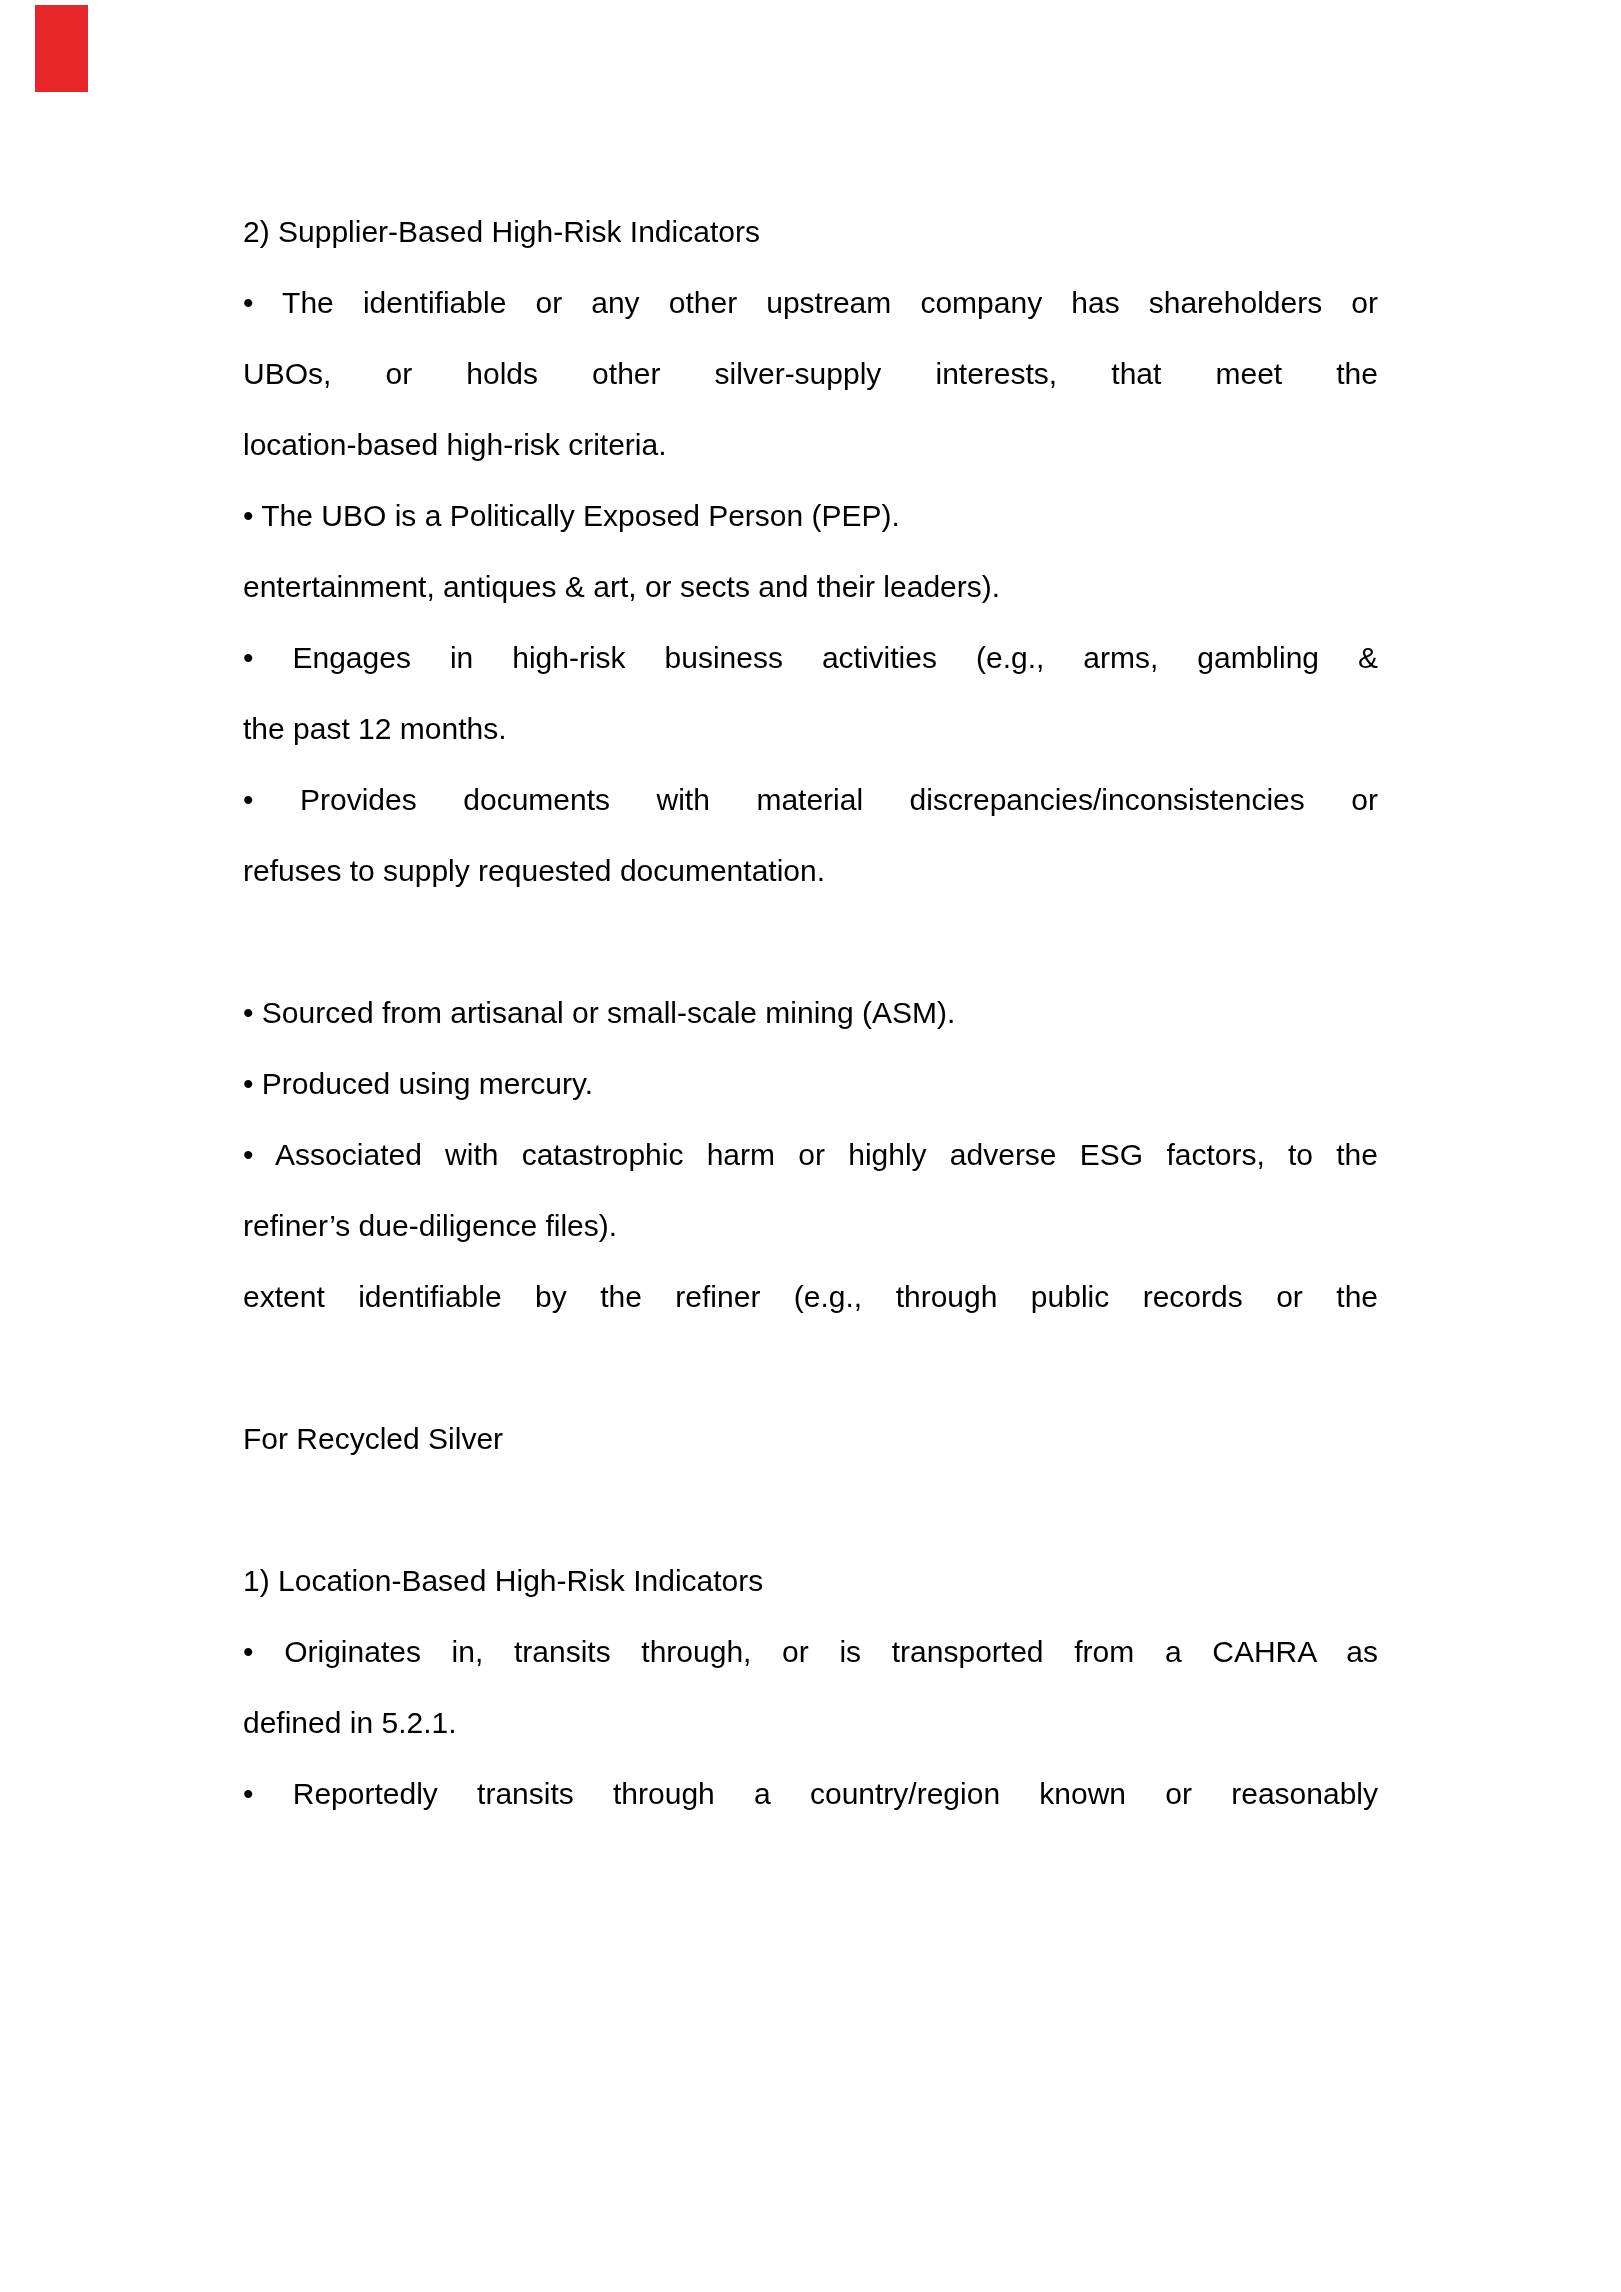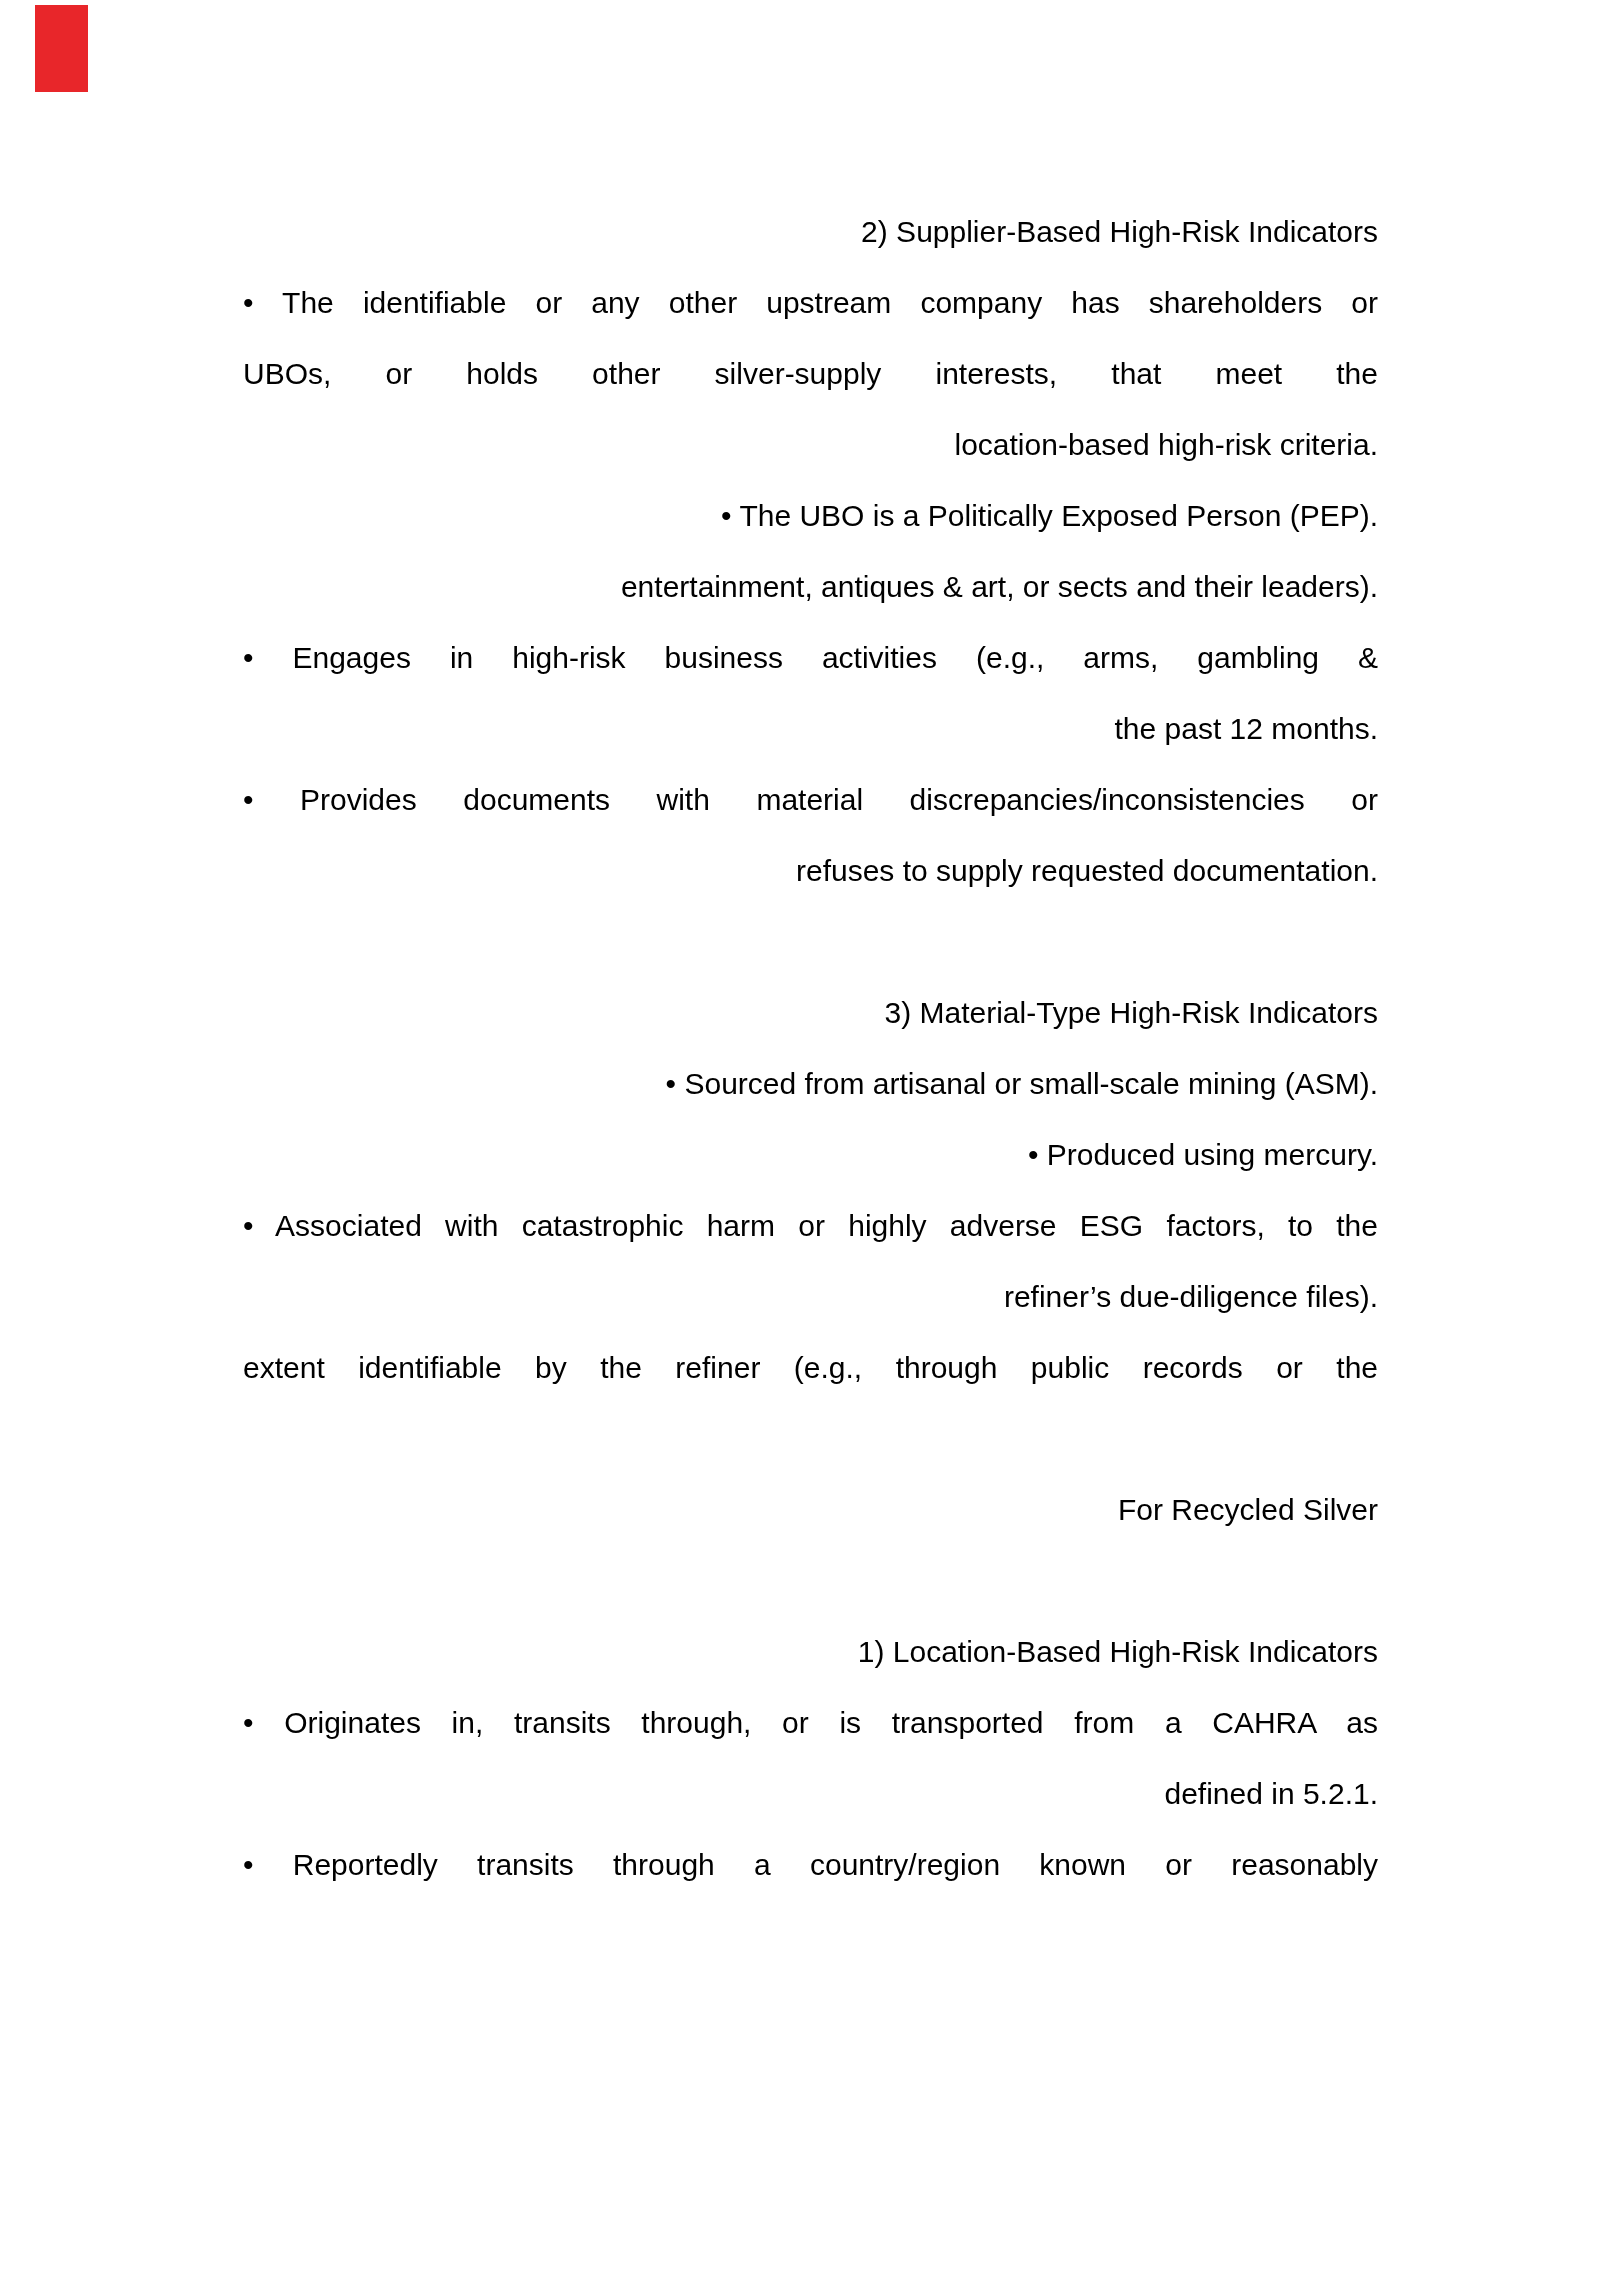--- a/index.html
+++ b/index.html
@@ -27,21 +27,21 @@
     position: absolute;
     left: 243px;
     top: 196px;
     width: 1135px;
     color: #000000;
     font-size: 30px;
     line-height: 71px;
   }
   .line {
     min-height: 71px;
-    text-align: right;
+    text-align: left;
   }
   .line.j {
     text-align: justify;
     text-align-last: justify;
     text-justify: inter-word;
   }
   .line.blank {  }
 </style>
 </head>
 <body>
@@ -53,21 +53,20 @@
       <div class="line j">• The identifiable or any other upstream company has shareholders or</div>
       <div class="line j">UBOs, or holds other silver-supply interests, that meet the</div>
       <div class="line">location-based high-risk criteria.</div>
       <div class="line">• The UBO is a Politically Exposed Person (PEP).</div>
       <div class="line">entertainment, antiques &amp; art, or sects and their leaders).</div>
       <div class="line j">• Engages in high-risk business activities (e.g., arms, gambling &amp;</div>
       <div class="line">the past 12 months.</div>
       <div class="line j">• Provides documents with material discrepancies/inconsistencies or</div>
       <div class="line">refuses to supply requested documentation.</div>
       <div class="line blank"></div>
-      <div class="line">3) Material-Type High-Risk Indicators</div>
       <div class="line">• Sourced from artisanal or small-scale mining (ASM).</div>
       <div class="line">• Produced using mercury.</div>
       <div class="line j">• Associated with catastrophic harm or highly adverse ESG factors, to the</div>
       <div class="line">refiner’s due-diligence files).</div>
       <div class="line j">extent identifiable by the refiner (e.g., through public records or the</div>
       <div class="line blank"></div>
       <div class="line">For Recycled Silver</div>
       <div class="line blank"></div>
       <div class="line">1) Location-Based High-Risk Indicators</div>
       <div class="line j">• Originates in, transits through, or is transported from a CAHRA as</div>

